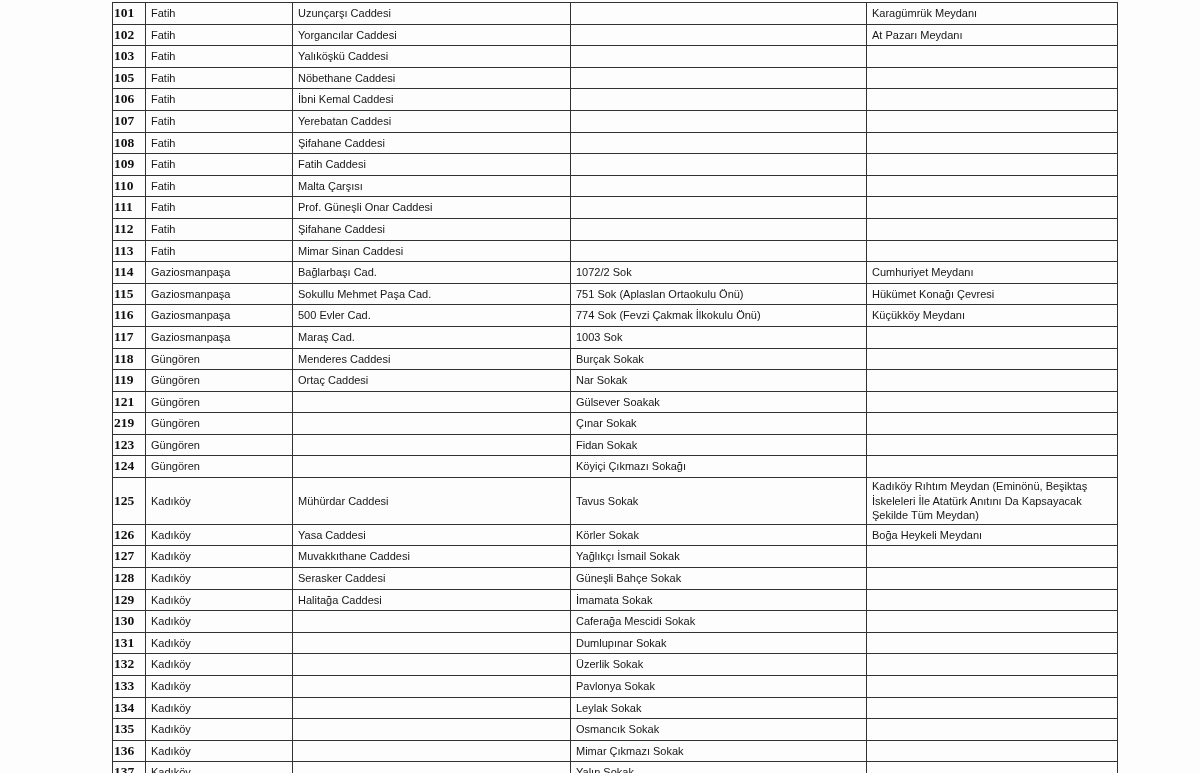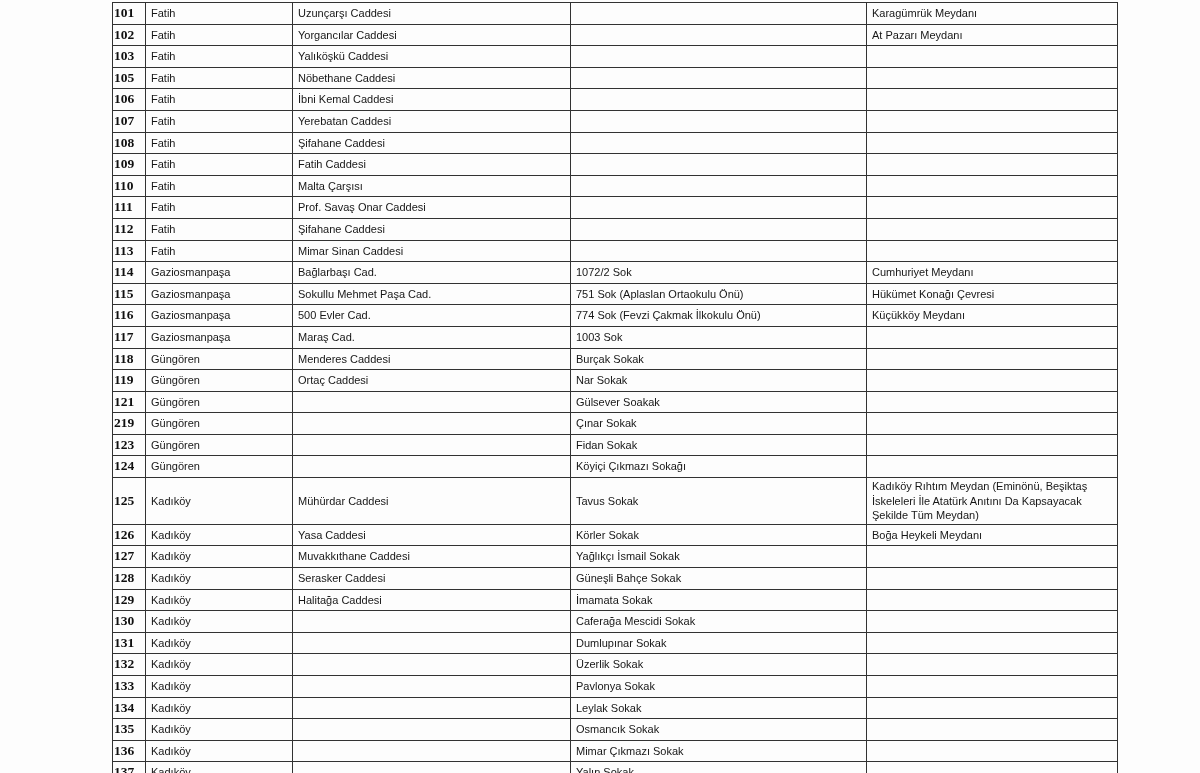--- a/index.html
+++ b/index.html
@@ -119,21 +119,21 @@
         <tr>
           <td class="no-cell">110</td>
           <td>Fatih</td>
           <td>Malta Çarşısı</td>
           <td></td>
           <td></td>
         </tr>
         <tr>
           <td class="no-cell">111</td>
           <td>Fatih</td>
-          <td>Prof. Savaş Onar Caddesi</td>
+          <td>Prof. Güneşli Onar Caddesi</td>
           <td></td>
           <td></td>
         </tr>
         <tr>
           <td class="no-cell">112</td>
           <td>Fatih</td>
           <td>Şifahane Caddesi</td>
           <td></td>
           <td></td>
         </tr>

